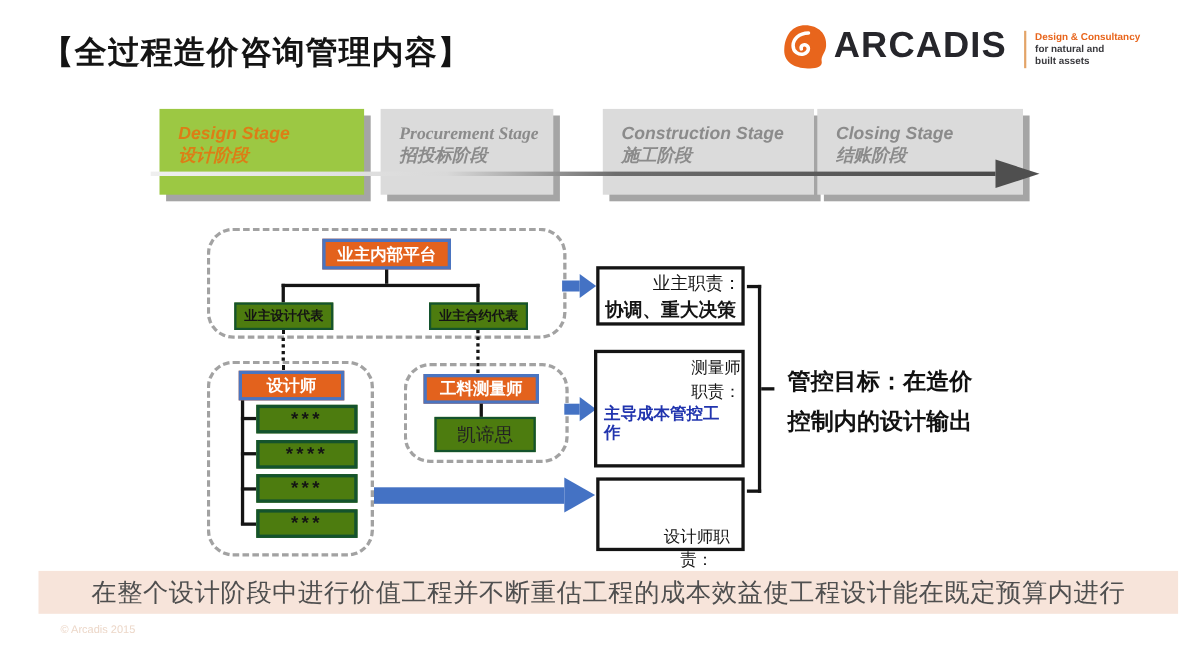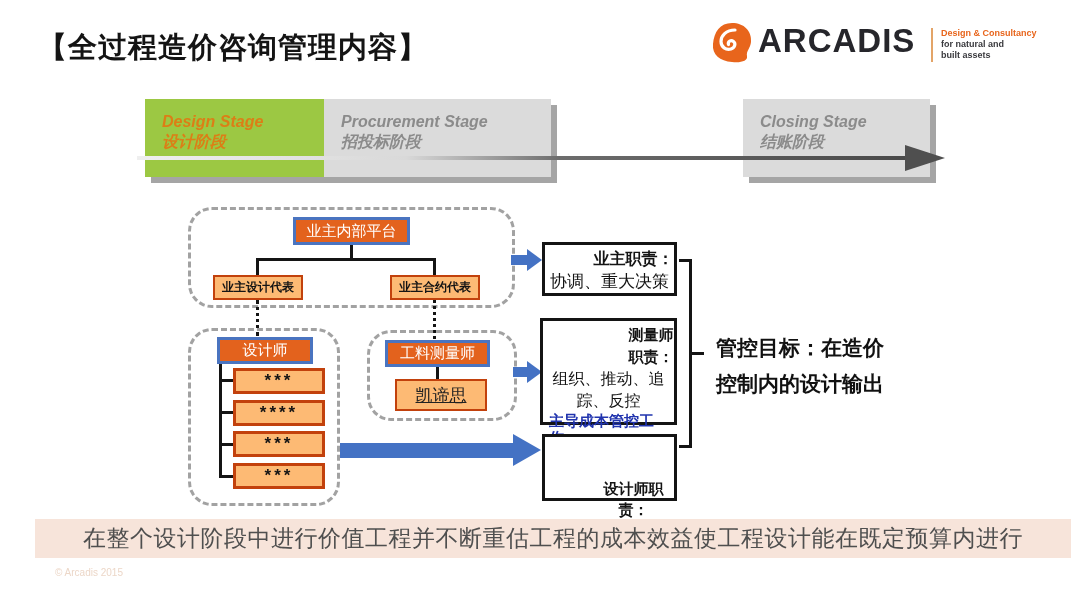--- a/index.html
+++ b/index.html
@@ -23,40 +23,40 @@
   .stage-idle{background:#dbdbdb;}
   .stage-idle .en,.stage-idle .zh{color:#8b8b8b;}
   .stage-line{height:4px;background:linear-gradient(90deg,#efefef 0%,#d9d9d9 35%,#6d6d6d 55%,#4a4a4a 100%);}
   .stage-head{width:0;height:0;border-left:40px solid #4f4f4f;border-top:13px solid transparent;border-bottom:13px solid transparent;}
 
   
   .dashed{border:3px dashed #a2a2a2;border-radius:24px;box-sizing:border-box;}
 
   
   .orangebox{background:#e3621d;border:3px solid #4a74c0;box-sizing:border-box;color:#ffffff;
-             font-weight:normal;font-size:15px;text-align:center;display:flex;align-items:center;justify-content:center;}
-  .bluebox{background:#fdba74;border:3px solid #c2410c;box-sizing:border-box;color:#141414;
+             font-weight:bold;font-size:15px;text-align:center;display:flex;align-items:center;justify-content:center;}
+  .bluebox{background:#4d7c0f;border:3px solid #14532d;box-sizing:border-box;color:#141414;
            text-align:center;display:flex;align-items:center;justify-content:center;}
   .repbox{border-width:2px;font-size:12px;font-weight:600;}
   .starbox{font-weight:bold;font-size:17px;letter-spacing:3px;}
-  .companybox{border-width:2px;font-size:17px;color:#222;text-decoration:underline;}
+  .companybox{border-width:2px;font-size:17px;color:#222;}
 
   
   .kline{background:#141414;}
   .dotline{border-left:3px dotted #141414;width:0;}
 
   
   .abody{background:#4472c4;}
   .ahead{width:0;height:0;border-left:15px solid #4472c4;border-top:11px solid transparent;border-bottom:11px solid transparent;}
   .ahead-big{width:0;height:0;border-left:28px solid #4472c4;border-top:16px solid transparent;border-bottom:16px solid transparent;}
 
   
   .dutybox{background:#ffffff;border:3px solid #141414;box-sizing:border-box;text-align:center;color:#141414;}
-  .duty-title{font-size:16px;font-weight:bold;line-height:24px;padding-left:48px;}
-  .duty-body{font-size:17px;font-weight:normal;line-height:22px;}
+  .duty-title{font-size:16px;font-weight:normal;line-height:24px;padding-left:48px;}
+  .duty-body{font-size:17px;font-weight:bold;line-height:22px;}
   .duty-highlight{font-size:15px;font-weight:bold;line-height:17px;color:#2134ae;text-align:left;width:116px;margin-left:6px;}
 
   .goal-text{font-size:21px;font-weight:bold;color:#111;line-height:36px;width:182px;}
 
   
   .footer-banner{background:#f7e4da;color:#4f4f4f;font-size:23px;letter-spacing:0.5px;
                  display:flex;align-items:center;justify-content:center;}
   .copyright{font-size:10px;color:#ecd7c8;}
 </style>
 </head>
@@ -77,23 +77,27 @@
   <div class="abs tagline" style="left:941px;top:28px;">
     <div class="orange">Design &amp; Consultancy</div>
     <div>for natural and</div>
     <div>built assets</div>
   </div>
 
   <div class="abs stage stage-active" style="left:145px;top:99px;width:186px;height:78px;">
     <div class="en">Design Stage</div>
     <div class="zh">设计阶段</div>
   </div>
-  <div class="abs stage stage-idle" style="left:324px;top:99px;width:227px;height:78px;">
+  <div class="abs stage stage-idle" style="left:346px;top:99px;width:157px;height:78px;font-family:Liberation Serif, serif;">
     <div class="en">Procurement Stage</div>
     <div class="zh">招投标阶段</div>
+  </div>
+  <div class="abs stage stage-idle" style="left:548px;top:99px;width:192px;height:78px;">
+    <div class="en">Construction Stage</div>
+    <div class="zh">施工阶段</div>
   </div>
   <div class="abs stage stage-idle" style="left:743px;top:99px;width:187px;height:78px;">
     <div class="en">Closing Stage</div>
     <div class="zh">结账阶段</div>
   </div>
   <div class="abs stage-line" style="left:137px;top:156px;width:768px;"></div>
   <div class="abs stage-head" style="left:905px;top:145px;"></div>
 
   <div class="abs dashed" style="left:188px;top:207px;width:327px;height:101px;"></div>
   <div class="abs orangebox" style="left:293px;top:217px;width:117px;height:28px;">业主内部平台</div>
@@ -130,21 +134,20 @@
   <div class="abs ahead" style="left:527px;top:361px;"></div>
   <div class="abs abody" style="left:340px;top:443px;width:173px;height:15px;"></div>
   <div class="abs ahead-big" style="left:513px;top:434px;"></div>
 
   <div class="abs dutybox" style="left:542px;top:242px;width:135px;height:54px;padding-top:2px;">
     <div class="duty-title">业主职责：</div>
     <div class="duty-body">协调、重大决策</div>
   </div>
   <div class="abs dutybox" style="left:540px;top:318px;width:137px;height:107px;padding-top:3px;">
     <div class="duty-title" style="font-size:15px;line-height:22px;margin-left:37px;">测量师职责：</div>
-    <div class="duty-body" style="font-size:16px;">组织、推动、追踪、反控</div>
     <div class="duty-highlight">主导成本管控工作</div>
   </div>
   <div class="abs dutybox" style="left:542px;top:434px;width:135px;height:67px;padding-top:3px;">
     <div class="duty-title" style="font-size:15px;line-height:21px;margin-top:38px;">设计师职责：</div>
     <div class="duty-body" style="font-size:16px;line-height:20px;">组织、设计、输出主导</div>
   </div>
 
   <div class="abs kline" style="left:679px;top:259px;width:13px;height:3px;"></div>
   <div class="abs kline" style="left:689px;top:259px;width:3px;height:189px;"></div>
   <div class="abs kline" style="left:679px;top:445px;width:13px;height:3px;"></div>

